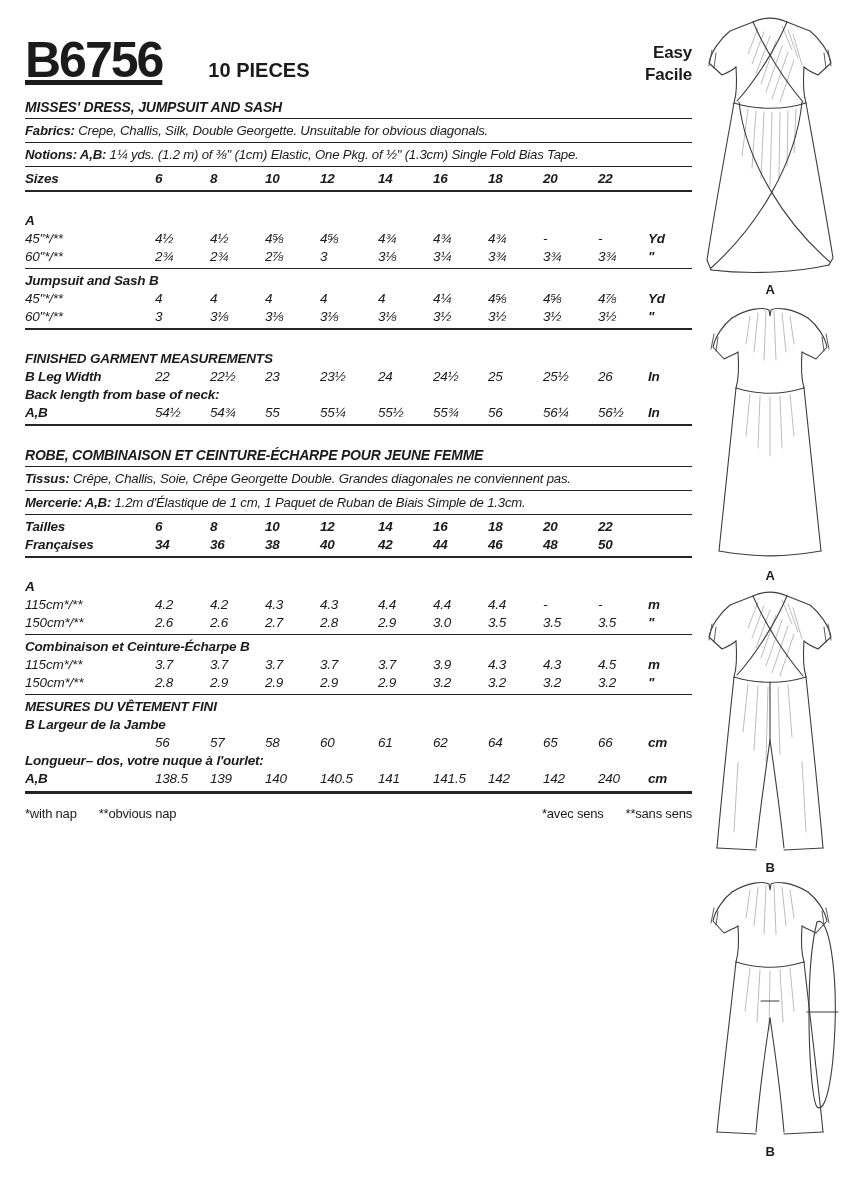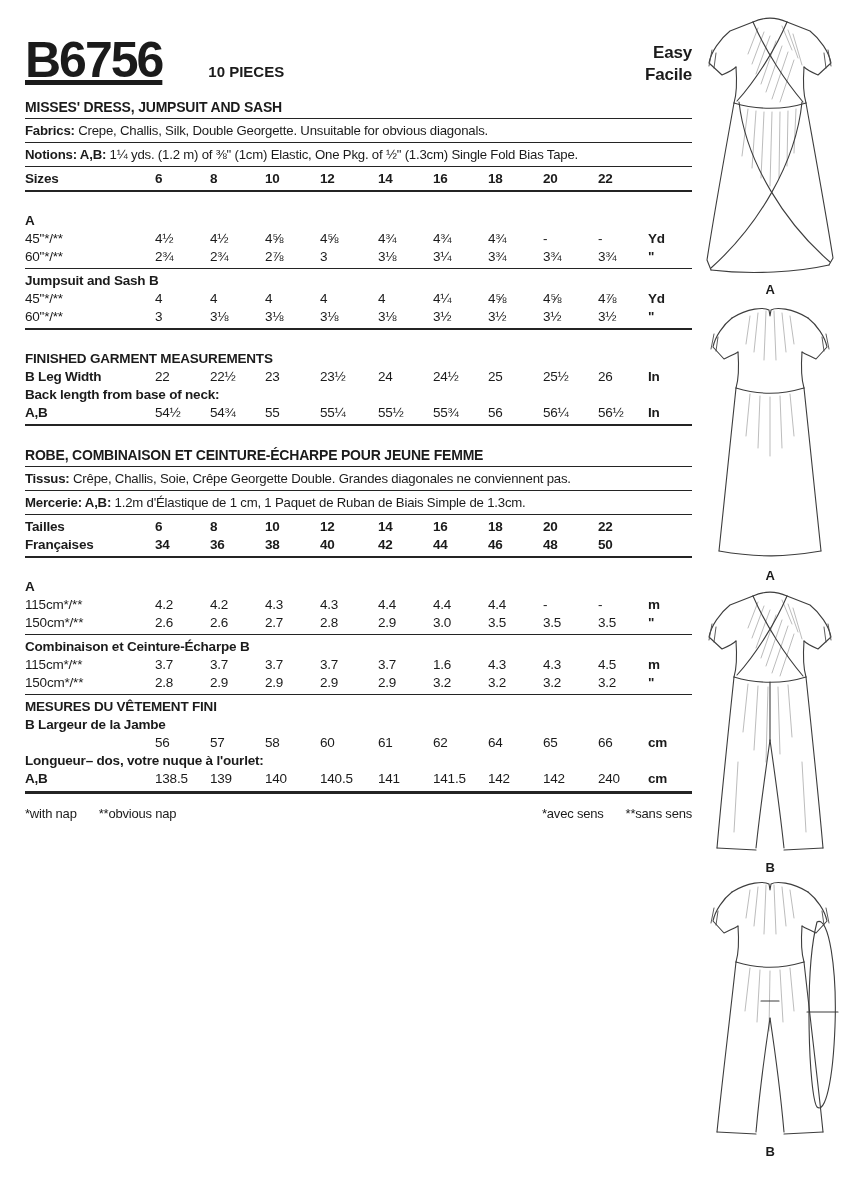--- a/index.html
+++ b/index.html
@@ -5,24 +5,24 @@
   html,body{margin:0;padding:0;}
   body{
     width:850px;height:1189px;position:relative;overflow:hidden;
     background:#ffffff;color:#1b1b1b;
     font-family:"Liberation Sans", sans-serif;
     letter-spacing:-0.2px;
   }
   .left-col{position:absolute;left:25px;top:0;width:667px;}
   .brand-row{display:flex;align-items:baseline;margin-top:30px;height:62px;position:relative;}
   .pattern-number{font-size:50px;font-weight:bold;letter-spacing:-2px;line-height:60px;text-decoration:underline;}
-  .pieces{font-size:15px;font-weight:bold;margin-left:46px;letter-spacing:0;}
+  .pieces{font-size:20px;font-weight:bold;margin-left:46px;letter-spacing:0;}
   .difficulty{position:absolute;right:0;top:12px;text-align:right;font-weight:bold;font-size:17px;line-height:22px;}
   
-  .spec-table{margin-top:6px;}
+  .spec-table{margin-top:6px;font-style:italic;}
   .t-row{line-height:16px;padding:1px 0;white-space:nowrap;}
   .t-title{font-weight:bold;font-size:14px;}
   .t-lead{font-size:13.2px;}
   .t-lead b{font-weight:bold;}
   .t-head{font-weight:bold;font-size:13.5px;}
   .t-grid{display:grid;grid-template-columns:130px 55px 55px 55px 58px 55px 55px 55px 55px 50px 1fr;font-size:13.5px;}
   .t-grid .b{font-weight:bold;}
   .t-grid .unit{font-weight:bold;}
   .rule-thin{border-bottom:1.5px solid #242424;padding-bottom:3px;margin-bottom:3px;}
   .rule-thick{border-bottom:2.5px solid #242424;padding-bottom:3px;margin-bottom:20px;}
@@ -208,21 +208,21 @@
         <span class="cell unit">"</span>
       </div>
       <div class="t-row t-head">Combinaison et Ceinture-Écharpe B</div>
       <div class="t-row t-grid">
         <span class="lbl">115cm*/**</span>
         <span class="cell">3.7</span>
         <span class="cell">3.7</span>
         <span class="cell">3.7</span>
         <span class="cell">3.7</span>
         <span class="cell">3.7</span>
-        <span class="cell">1.6</span>
+        <span class="cell">3.9</span>
         <span class="cell">4.3</span>
         <span class="cell">4.3</span>
         <span class="cell">4.5</span>
         <span class="cell unit">m</span>
       </div>
       <div class="t-row t-grid rule-thin">
         <span class="lbl">150cm*/**</span>
         <span class="cell">2.8</span>
         <span class="cell">2.9</span>
         <span class="cell">2.9</span>

